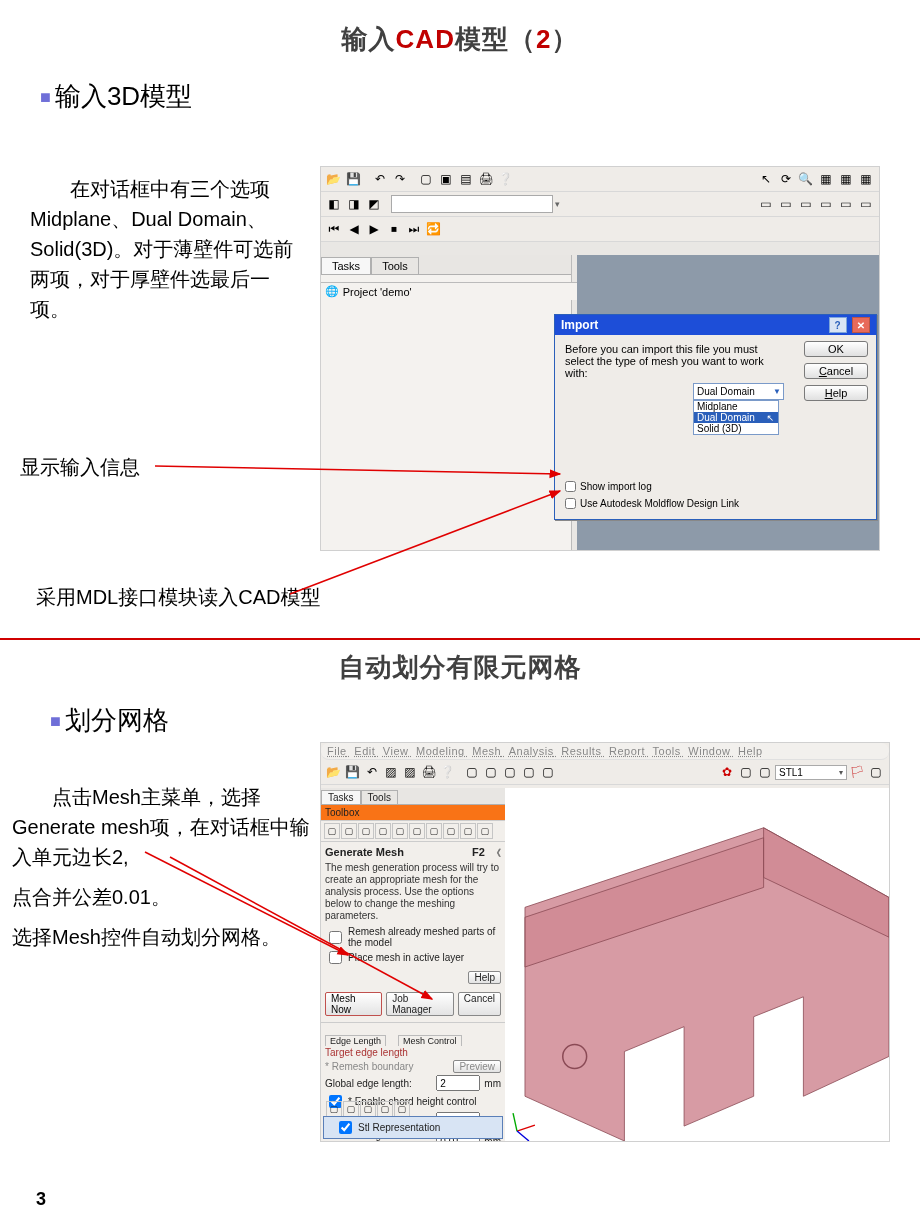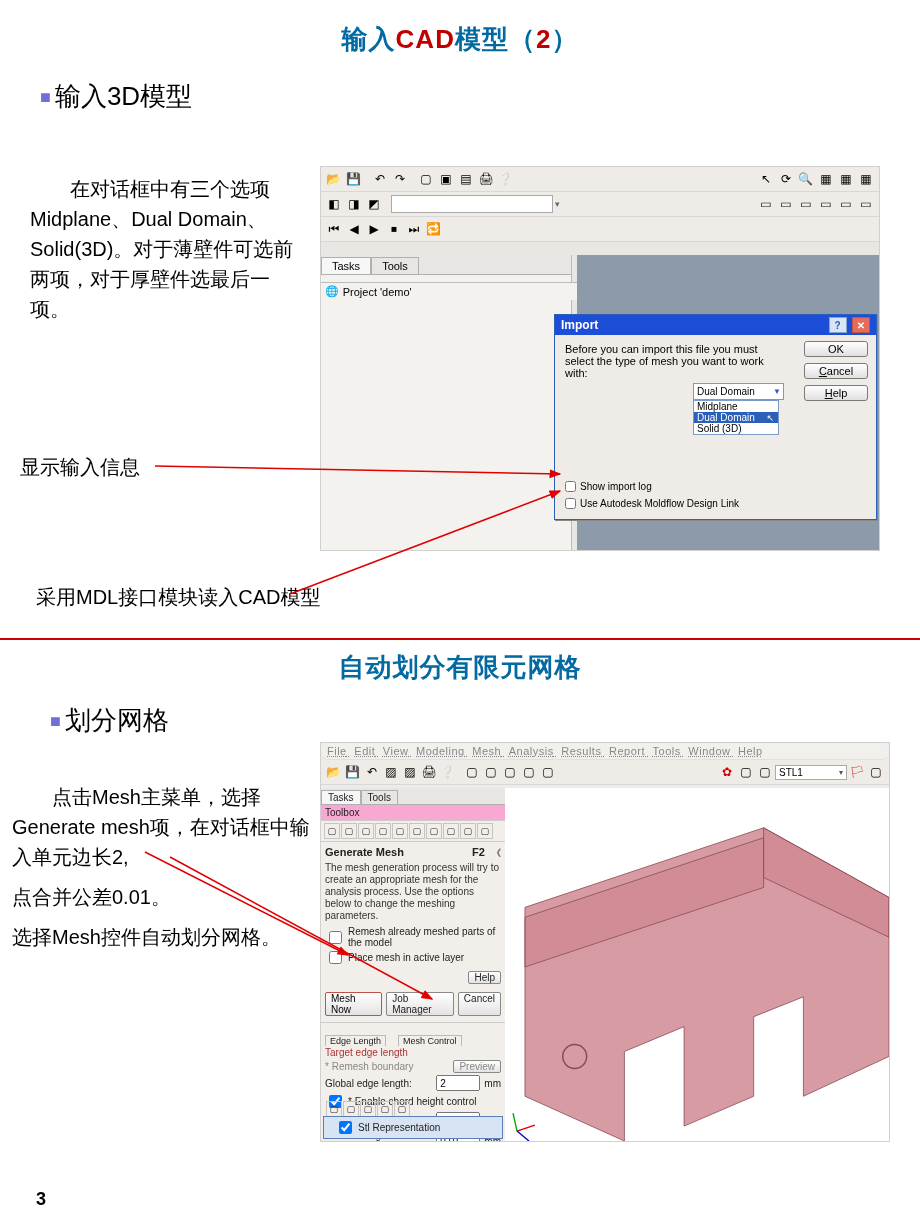--- a/index.html
+++ b/index.html
@@ -10,21 +10,21 @@
     background: #fff;
     color: #000;
   }
   .slide-title {
     text-align: center;
     font-size: 26px;
     font-weight: bold;
     margin: 22px 0 22px 0;
     letter-spacing: 1px;
   }
-  .t-green { color: #0369a1; }
+  .t-green { color: #404040; }
   .t-red   { color: #c00000; }
   .sub-head {
     font-size: 26px;
     margin-left: 40px;
     color: #000;
   }
   .sub-head .bullet { color:#6f6fd8; margin-right:4px; font-size:18px; vertical-align:2px;}
   .body-text {
     font-size: 20px;
     color: #000;
@@ -169,21 +169,21 @@
   }
   .geom {
     width:100%; height:100%;
   }
   .sidepanel {
     position:absolute; left:0; top:45px; width:184px; bottom:0;
     background:#f2efeb; border-right:1px solid #bbb;
     font-family:"Tahoma",sans-serif; font-size:10px; color:#222;
   }
   .sidepanel .tabrow{ font-size:10px; }
-  .sidepanel .hdr{ padding:2px 4px; background:#f9a8d4; border-bottom:1px solid #ccc;}
+  .sidepanel .hdr{ padding:2px 4px; background:#f97316; border-bottom:1px solid #ccc;}
   .sidepanel .genmesh-title{
     display:flex; justify-content:space-between; font-weight:bold;
     padding:4px 4px 2px 4px; font-size:11px;
   }
   .sidepanel .desc{ padding:0 4px 4px 4px; color:#333; line-height:1.2;}
   .sidepanel .opt{ padding:0 4px; display:flex; align-items:center; gap:3px;}
   .sidepanel .btnrow{ display:flex; gap:4px; padding:4px; justify-content:flex-end;}
   .sidepanel .smallbtn{
     border:1px solid #888; background:linear-gradient(#fff,#e3e3e3);
     border-radius:2px; padding:0 5px; font-size:10px;

